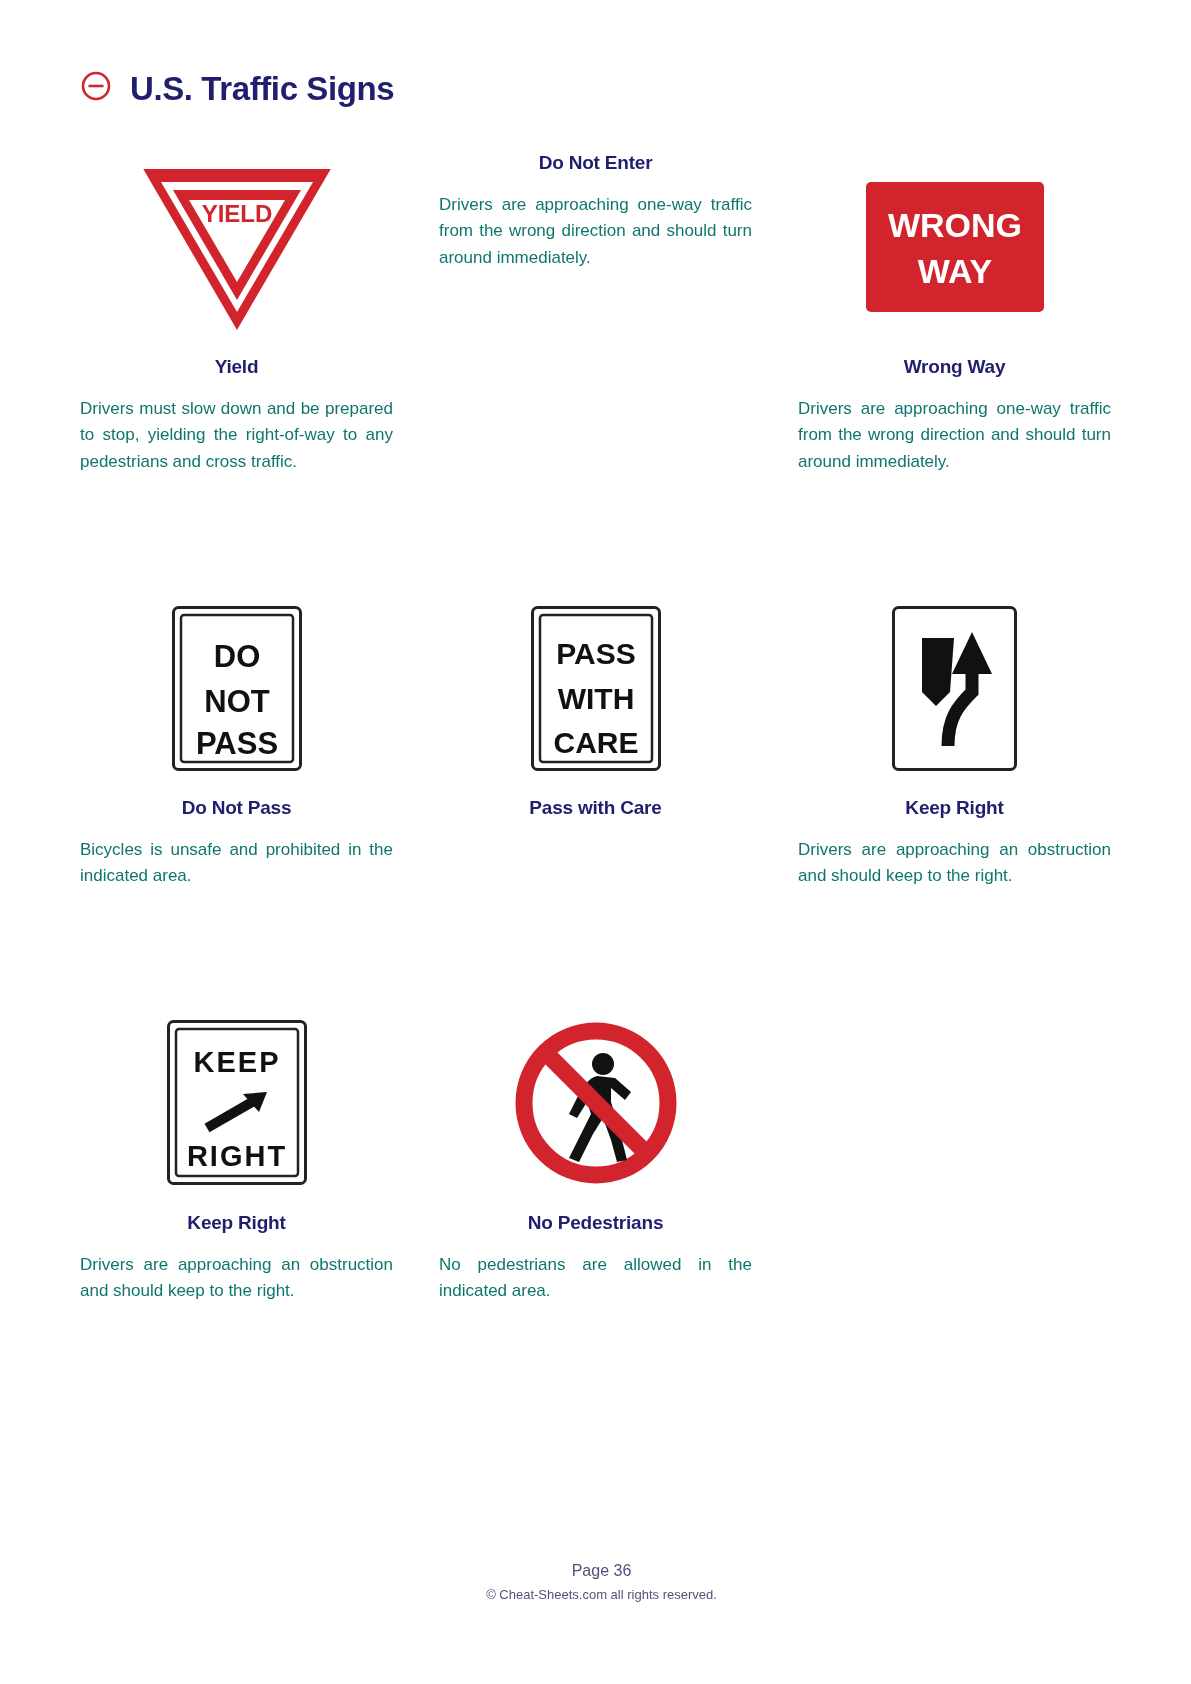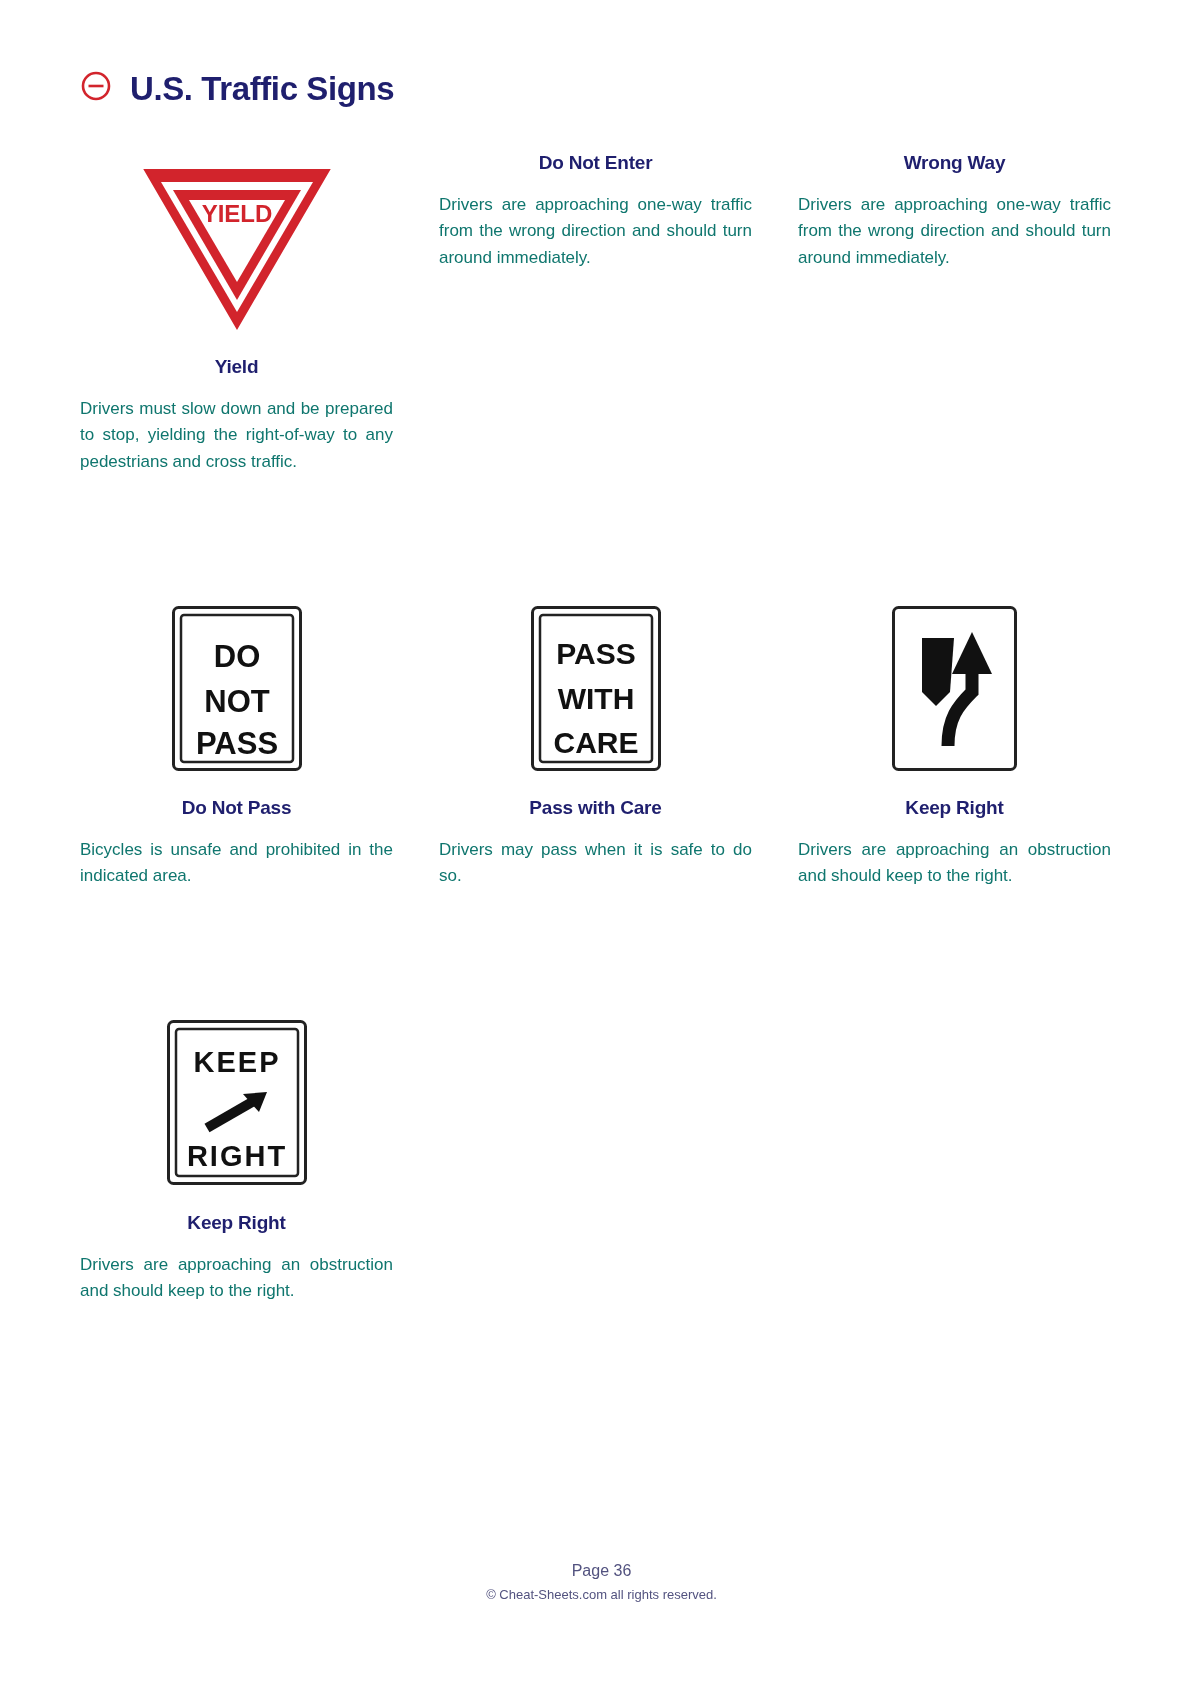--- a/index.html
+++ b/index.html
@@ -120,20 +120,27 @@
       <div class="sign-title">Yield</div>
       <div class="sign-desc">Drivers must slow down and be prepared to stop, yielding the right-of-way to any pedestrians and cross traffic.</div>
     </div>
 
     <div class="cell">
       <div class="sign-title">Do Not Enter</div>
       <div class="sign-desc">Drivers are approaching one-way traffic from the wrong direction and should turn around immediately.</div>
     </div>
 
     <div class="cell">
+      <div class="sign-box">
+        <svg width="180" height="132" viewBox="0 0 180 132">
+          <rect x="1" y="1" width="178" height="130" rx="5" fill="#d2242c"></rect>
+          <text x="90" y="56" font-family="'Liberation Sans', sans-serif" font-size="34" font-weight="bold" fill="#ffffff" text-anchor="middle">WRONG</text>
+          <text x="90" y="102" font-family="'Liberation Sans', sans-serif" font-size="34" font-weight="bold" fill="#ffffff" text-anchor="middle">WAY</text>
+        </svg>
+      </div>
       <div class="sign-title">Wrong Way</div>
       <div class="sign-desc">Drivers are approaching one-way traffic from the wrong direction and should turn around immediately.</div>
     </div>
   </div>
 
   <div class="row-space"></div>
 
   <div class="grid">
 
     <div class="cell">
@@ -154,21 +161,20 @@
       <div class="sign-box">
         <svg width="130" height="165" viewBox="0 0 130 165">
           <rect x="1.5" y="1.5" width="127" height="162" rx="5" fill="#ffffff" stroke="#222222" stroke-width="3"></rect>
           <rect x="9" y="9" width="112" height="147" rx="3" fill="none" stroke="#222222" stroke-width="2.5"></rect>
           <text x="65" y="58" font-family="'Liberation Sans', sans-serif" font-size="30" font-weight="bold" fill="#111111" text-anchor="middle">PASS</text>
           <text x="65" y="103" font-family="'Liberation Sans', sans-serif" font-size="30" font-weight="bold" fill="#111111" text-anchor="middle">WITH</text>
           <text x="65" y="147" font-family="'Liberation Sans', sans-serif" font-size="30" font-weight="bold" fill="#111111" text-anchor="middle">CARE</text>
         </svg>
       </div>
       <div class="sign-title">Pass with Care</div>
-      <div class="sign-desc">Drivers may pass when it is safe to do so.</div>
     </div>
 
     <div class="cell">
       <div class="sign-box">
         <svg width="125" height="165" viewBox="0 0 125 165">
           <rect x="1.5" y="1.5" width="122" height="162" rx="5" fill="#ffffff" stroke="#222222" stroke-width="3"></rect>
 
           <path d="M30 32 L62 32 L58 86 L44 100 L30 86 Z" fill="#111111"></path>
 
           <path d="M56 140 C56 112, 66 100, 80 86 L80 62" stroke="#111111" stroke-width="13" fill="none" stroke-linecap="butt"></path>
@@ -195,20 +201,34 @@
             <polygon points="100,72 76,74 92,92" fill="#111111"></polygon>
           </g>
           <text x="70" y="146" font-family="'Liberation Sans', sans-serif" font-size="29" font-weight="bold" fill="#111111" text-anchor="middle" letter-spacing="2">RIGHT</text>
         </svg>
       </div>
       <div class="sign-title">Keep Right</div>
       <div class="sign-desc">Drivers are approaching an obstruction and should keep to the right.</div>
     </div>
 
 
+    <div class="cell">
+      <div class="sign-box">
+        <svg width="170" height="170" viewBox="0 0 170 170">
+          <circle cx="85" cy="85" r="72" fill="#ffffff" stroke="#d2242c" stroke-width="17"></circle>
+          <g fill="#111111">
+            <circle cx="92" cy="46" r="11"></circle>
+            <path d="M86 58 C78 60, 72 68, 66 80 L58 96 L66 100 L76 84 L80 96 L66 124 L58 140 L68 144 L82 116 L92 100 L100 122 L106 144 L116 142 L108 110 L100 84 L100 70 L114 82 L120 74 L104 60 Z"></path>
+          </g>
+          <line x1="34" y1="34" x2="136" y2="136" stroke="#d2242c" stroke-width="17" stroke-linecap="butt"></line>
+        </svg>
+      </div>
+      <div class="sign-title">No Pedestrians</div>
+      <div class="sign-desc">No pedestrians are allowed in the indicated area.</div>
+    </div>
   </div>
 
   <div class="footer">
     <div>Page 36</div>
     <div class="copy">© Cheat-Sheets.com all rights reserved.</div>
   </div>
 
 </div>
 
 </body></html>

